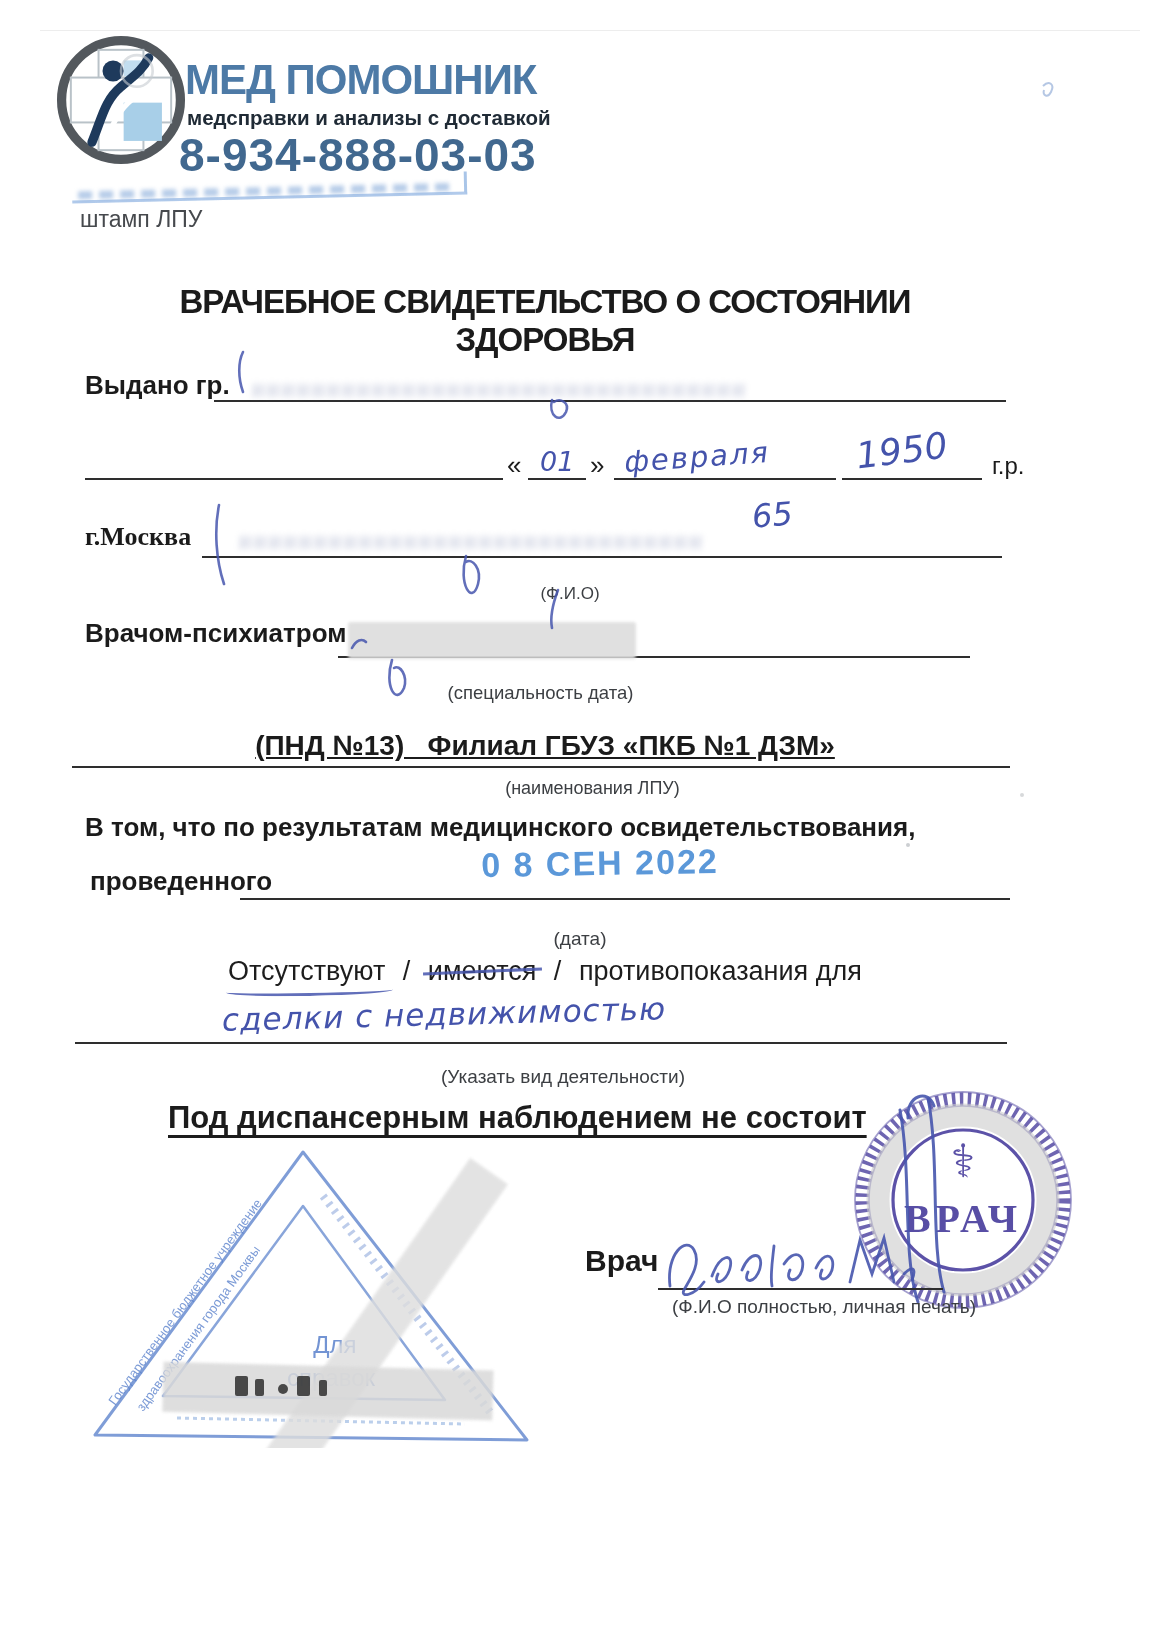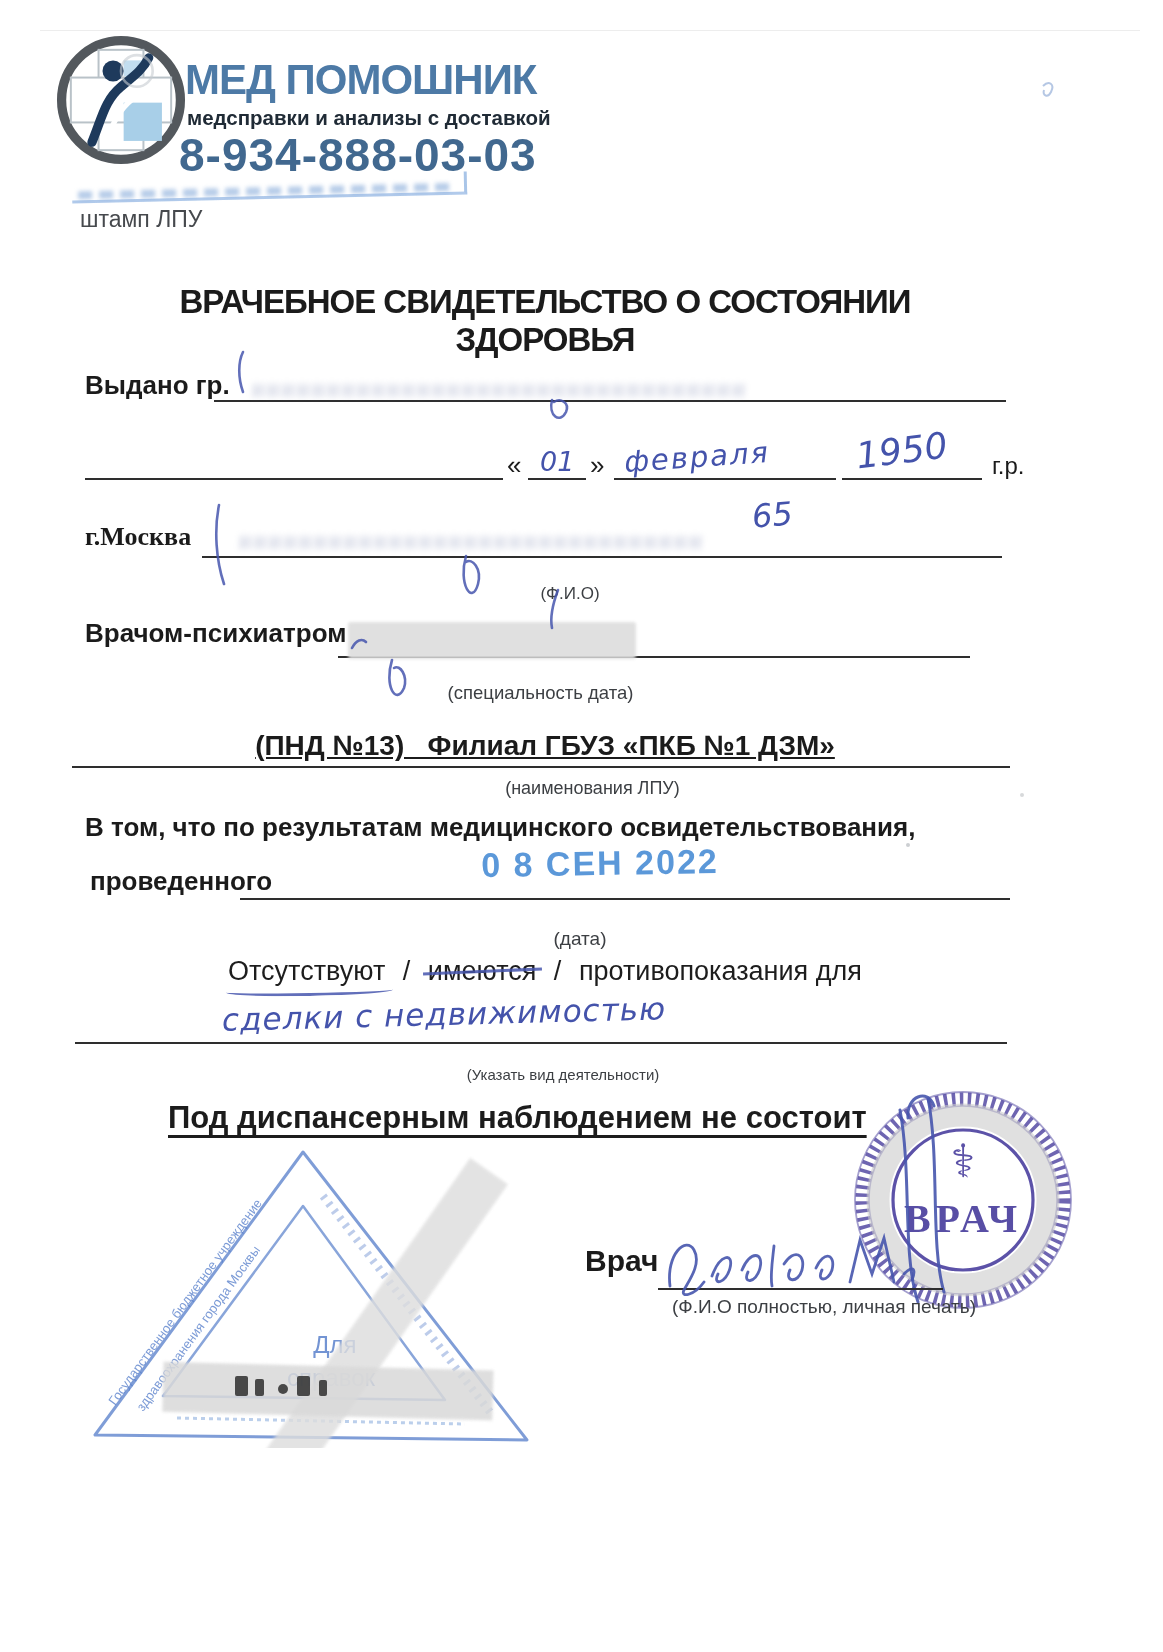--- a/index.html
+++ b/index.html
@@ -100,21 +100,21 @@
   <div class="abs" style="left:228px;top:956px;font-size:27px;color:#1d1d1d;text-align:right;">
     <span class="pen-underline">Отсутствуют</span>
     <span style="margin:0 10px;">/</span>
     <span class="strike-pen">имеются</span>
     <span style="margin:0 10px;">/</span>
     <span>противопоказания для</span>
   </div>
 
   <div class="abs rule" style="left:75px;top:1014px;width:932px;height:28px;"></div>
   <div class="abs hand" style="left:222px;top:996px;font-size:31px;letter-spacing:1px;transform:rotate(-1.5deg);">сделки с недвижимостью</div>
-  <div class="abs cap" style="left:418px;top:1066px;width:290px;font-size:15px;">(Указать вид деятельности)</div>
+  <div class="abs cap" style="left:418px;top:1066px;width:290px;font-size:19px;">(Указать вид деятельности)</div>
 
   <div class="abs disp" style="left:168px;top:1100px;font-size:31px;">Под диспансерным наблюдением не состоит</div>
 
   <svg class="abs" style="left:85px;top:1148px;" width="450" height="300" viewBox="0 0 450 300">
     <defs>
         <filter id="blur2">
           <feGaussianBlur stdDeviation="1.6"></feGaussianBlur>
         </filter>
       </defs>
     <polygon points="218,4 10,287 442,292" fill="none" stroke="#5b82cc" stroke-width="3" opacity=".78" stroke-linejoin="round"></polygon>

